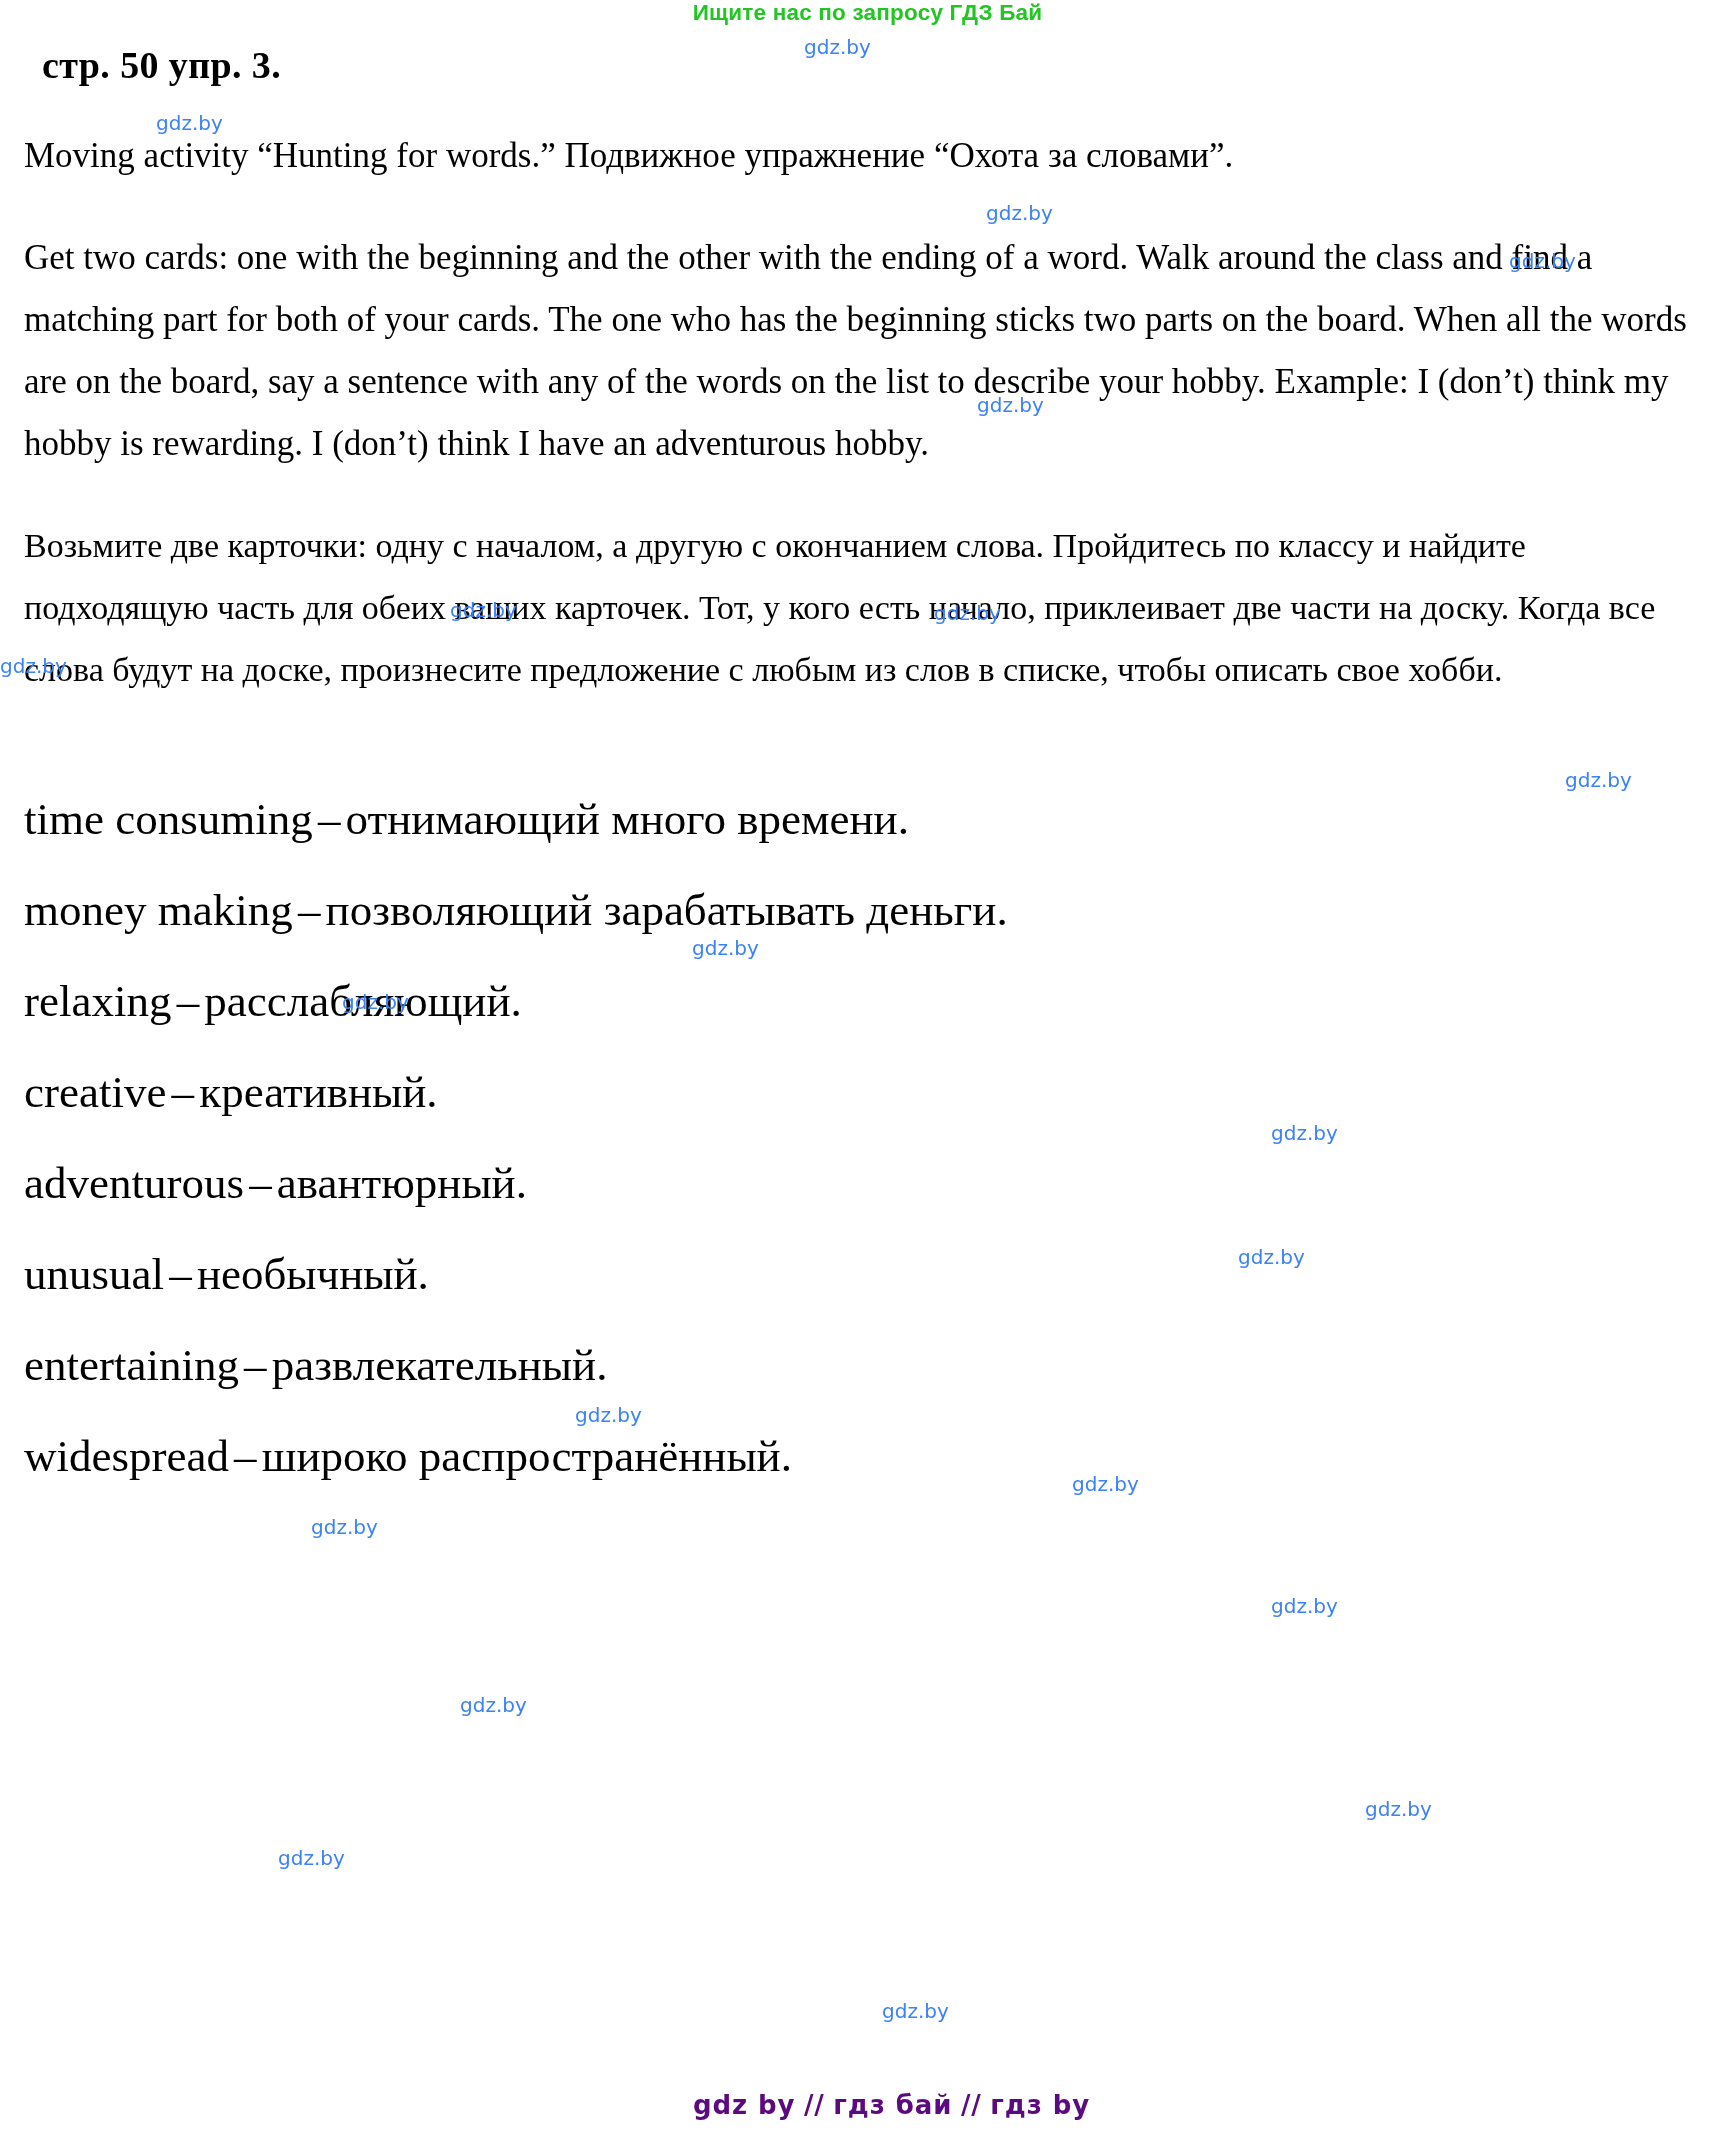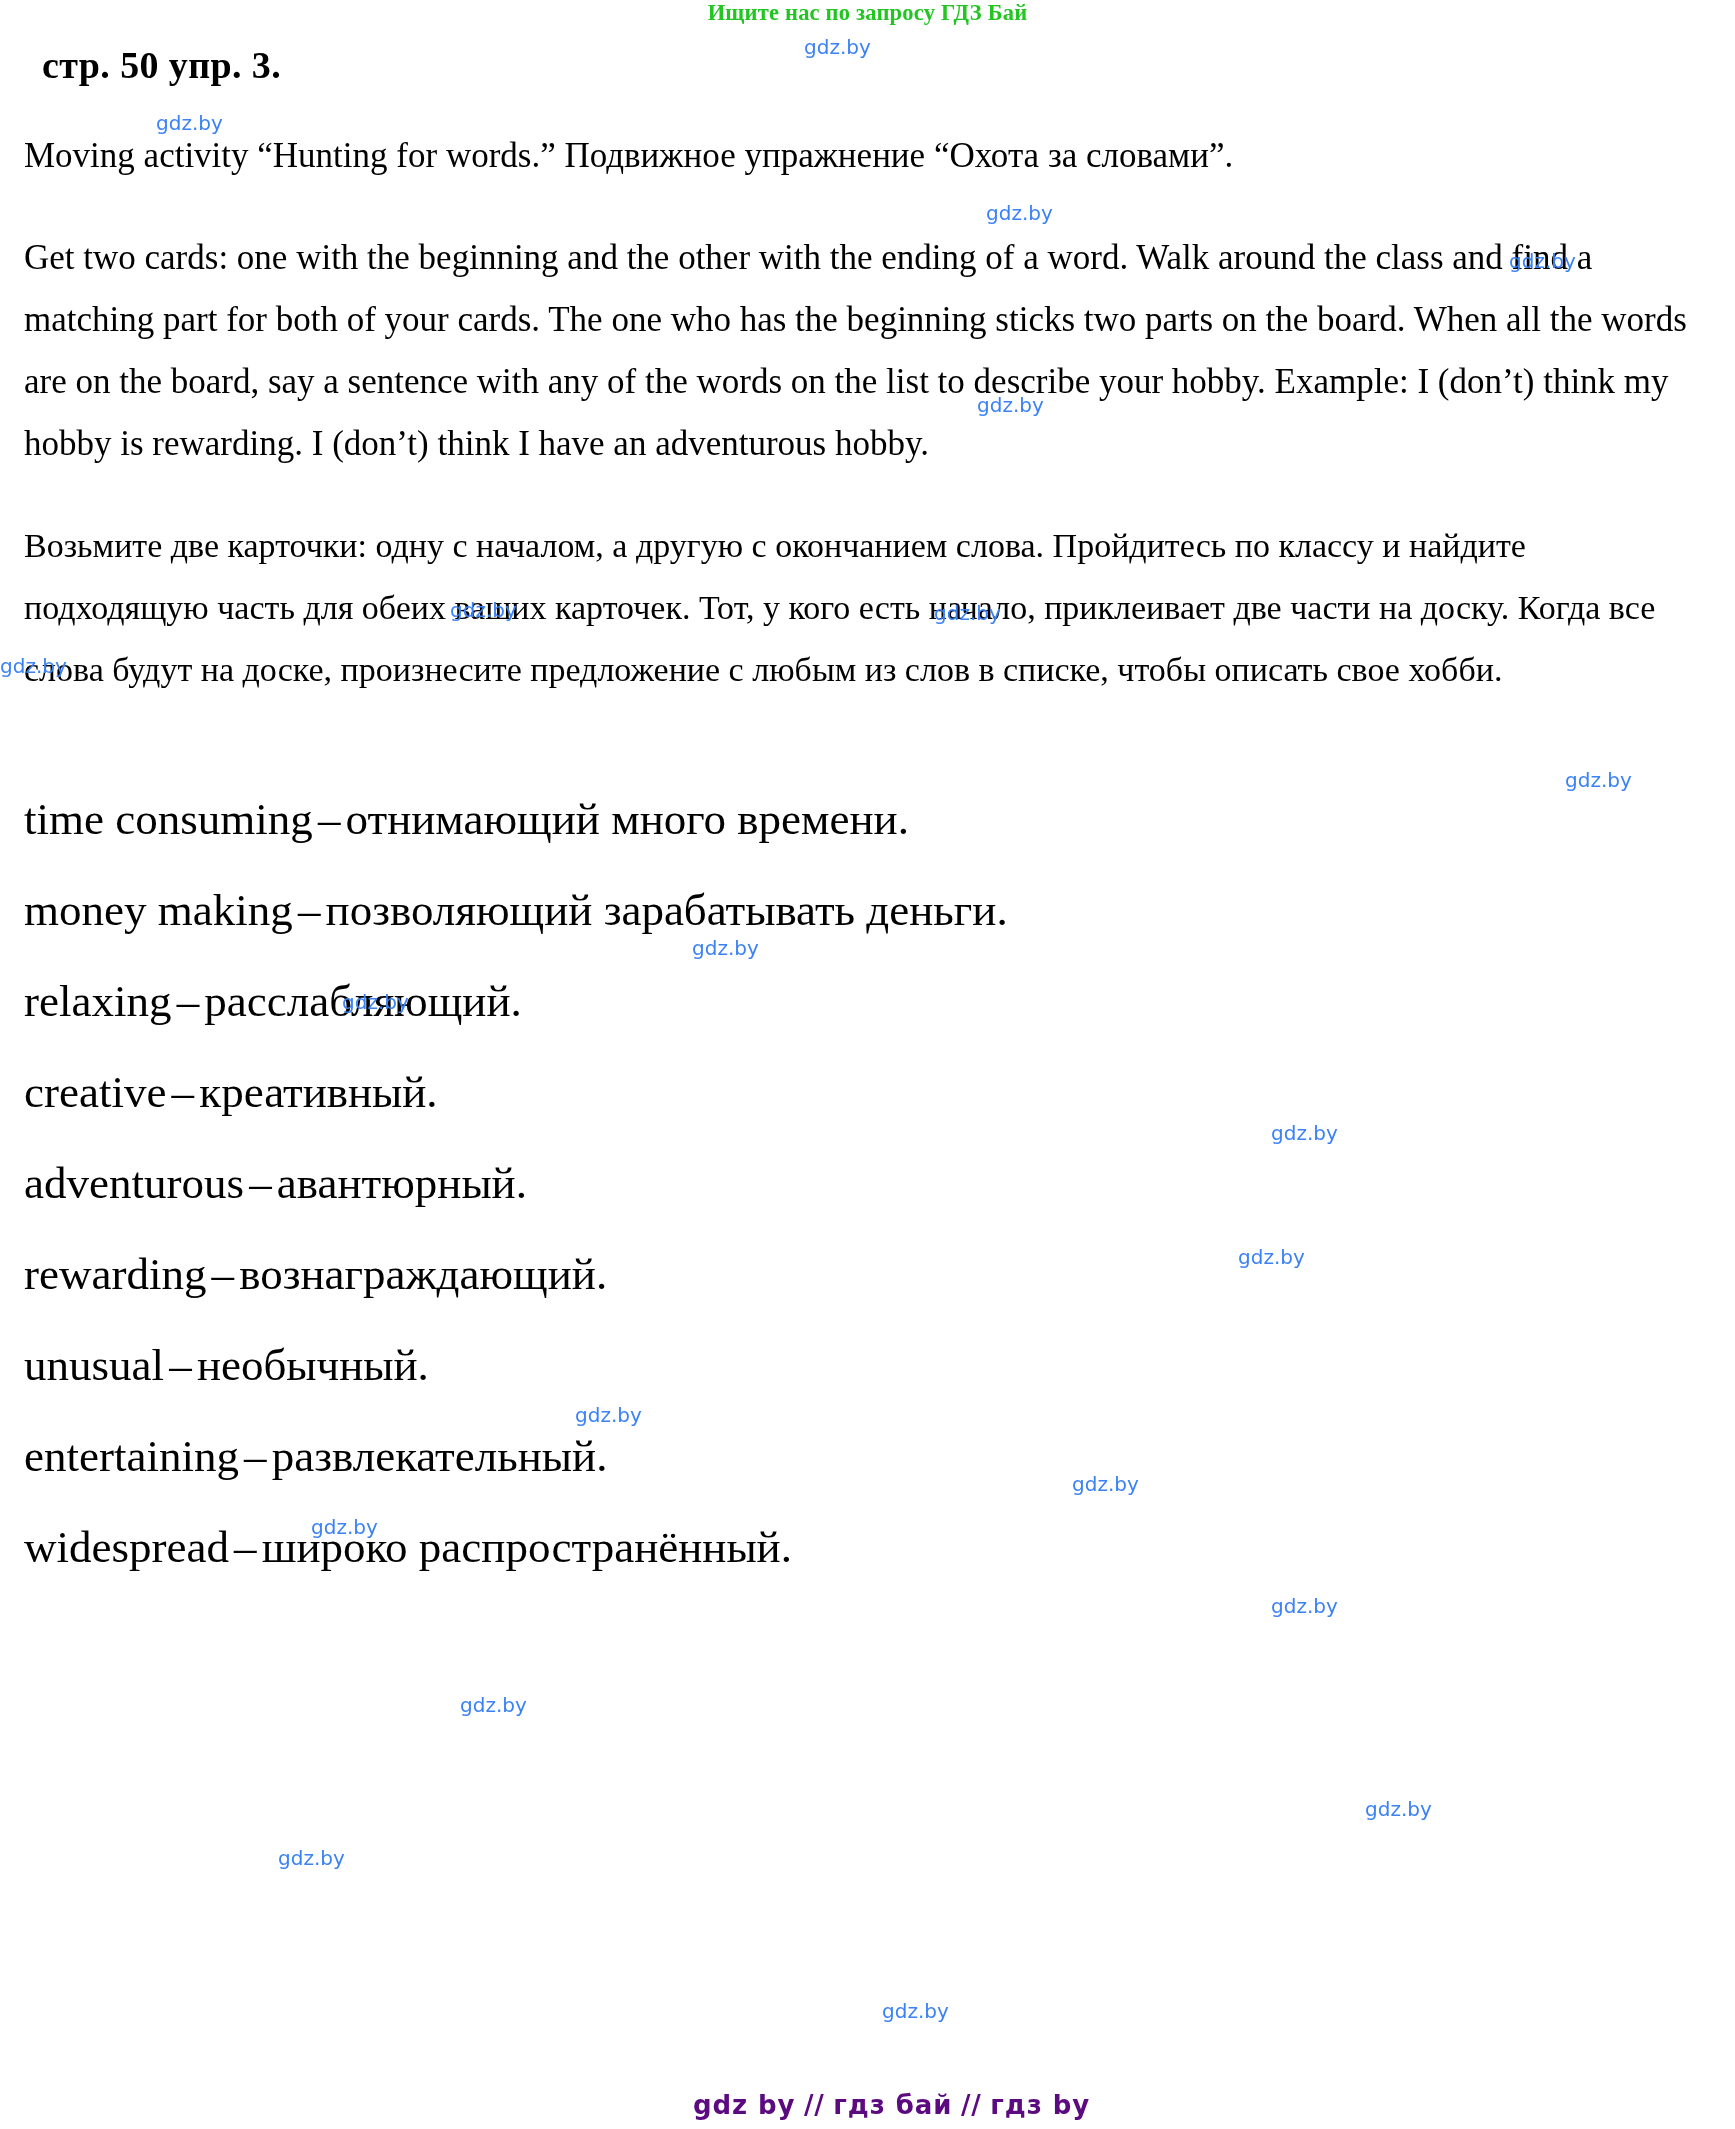--- a/index.html
+++ b/index.html
@@ -19,21 +19,21 @@
     background: #ffffff;
     overflow: hidden;
   }
   
   .promo-banner {
     position: absolute;
     top: 0px;
     left: 0;
     width: 1735px;
     text-align: center;
-    font-family: Liberation Serif, serif;
+    font-family: Liberation Sans, sans-serif;
     font-size: 22.5px;
     font-weight: 600;
     letter-spacing: 0.2px;
     color: #22c522;
     white-space: nowrap;
   }
   
   .exercise-title {
     position: absolute;
     left: 42px;
@@ -144,23 +144,20 @@
       <li class="vocab-item">
         <span class="en">relaxing</span><span class="dash">–</span><span class="ru">расслабляющий.</span>
       </li>
       <li class="vocab-item">
         <span class="en">creative</span><span class="dash">–</span><span class="ru">креативный.</span>
       </li>
       <li class="vocab-item">
         <span class="en">adventurous</span><span class="dash">–</span><span class="ru">авантюрный.</span>
       </li>
       <li class="vocab-item">
-        <span class="en">rewarding</span><span class="dash">–</span><span class="ru">вознаграждающий.</span>
-      </li>
-      <li class="vocab-item">
         <span class="en">unusual</span><span class="dash">–</span><span class="ru">необычный.</span>
       </li>
       <li class="vocab-item">
         <span class="en">entertaining</span><span class="dash">–</span><span class="ru">развлекательный.</span>
       </li>
       <li class="vocab-item">
         <span class="en">widespread</span><span class="dash">–</span><span class="ru">широко распространённый.</span>
       </li>
     </ul>
 

